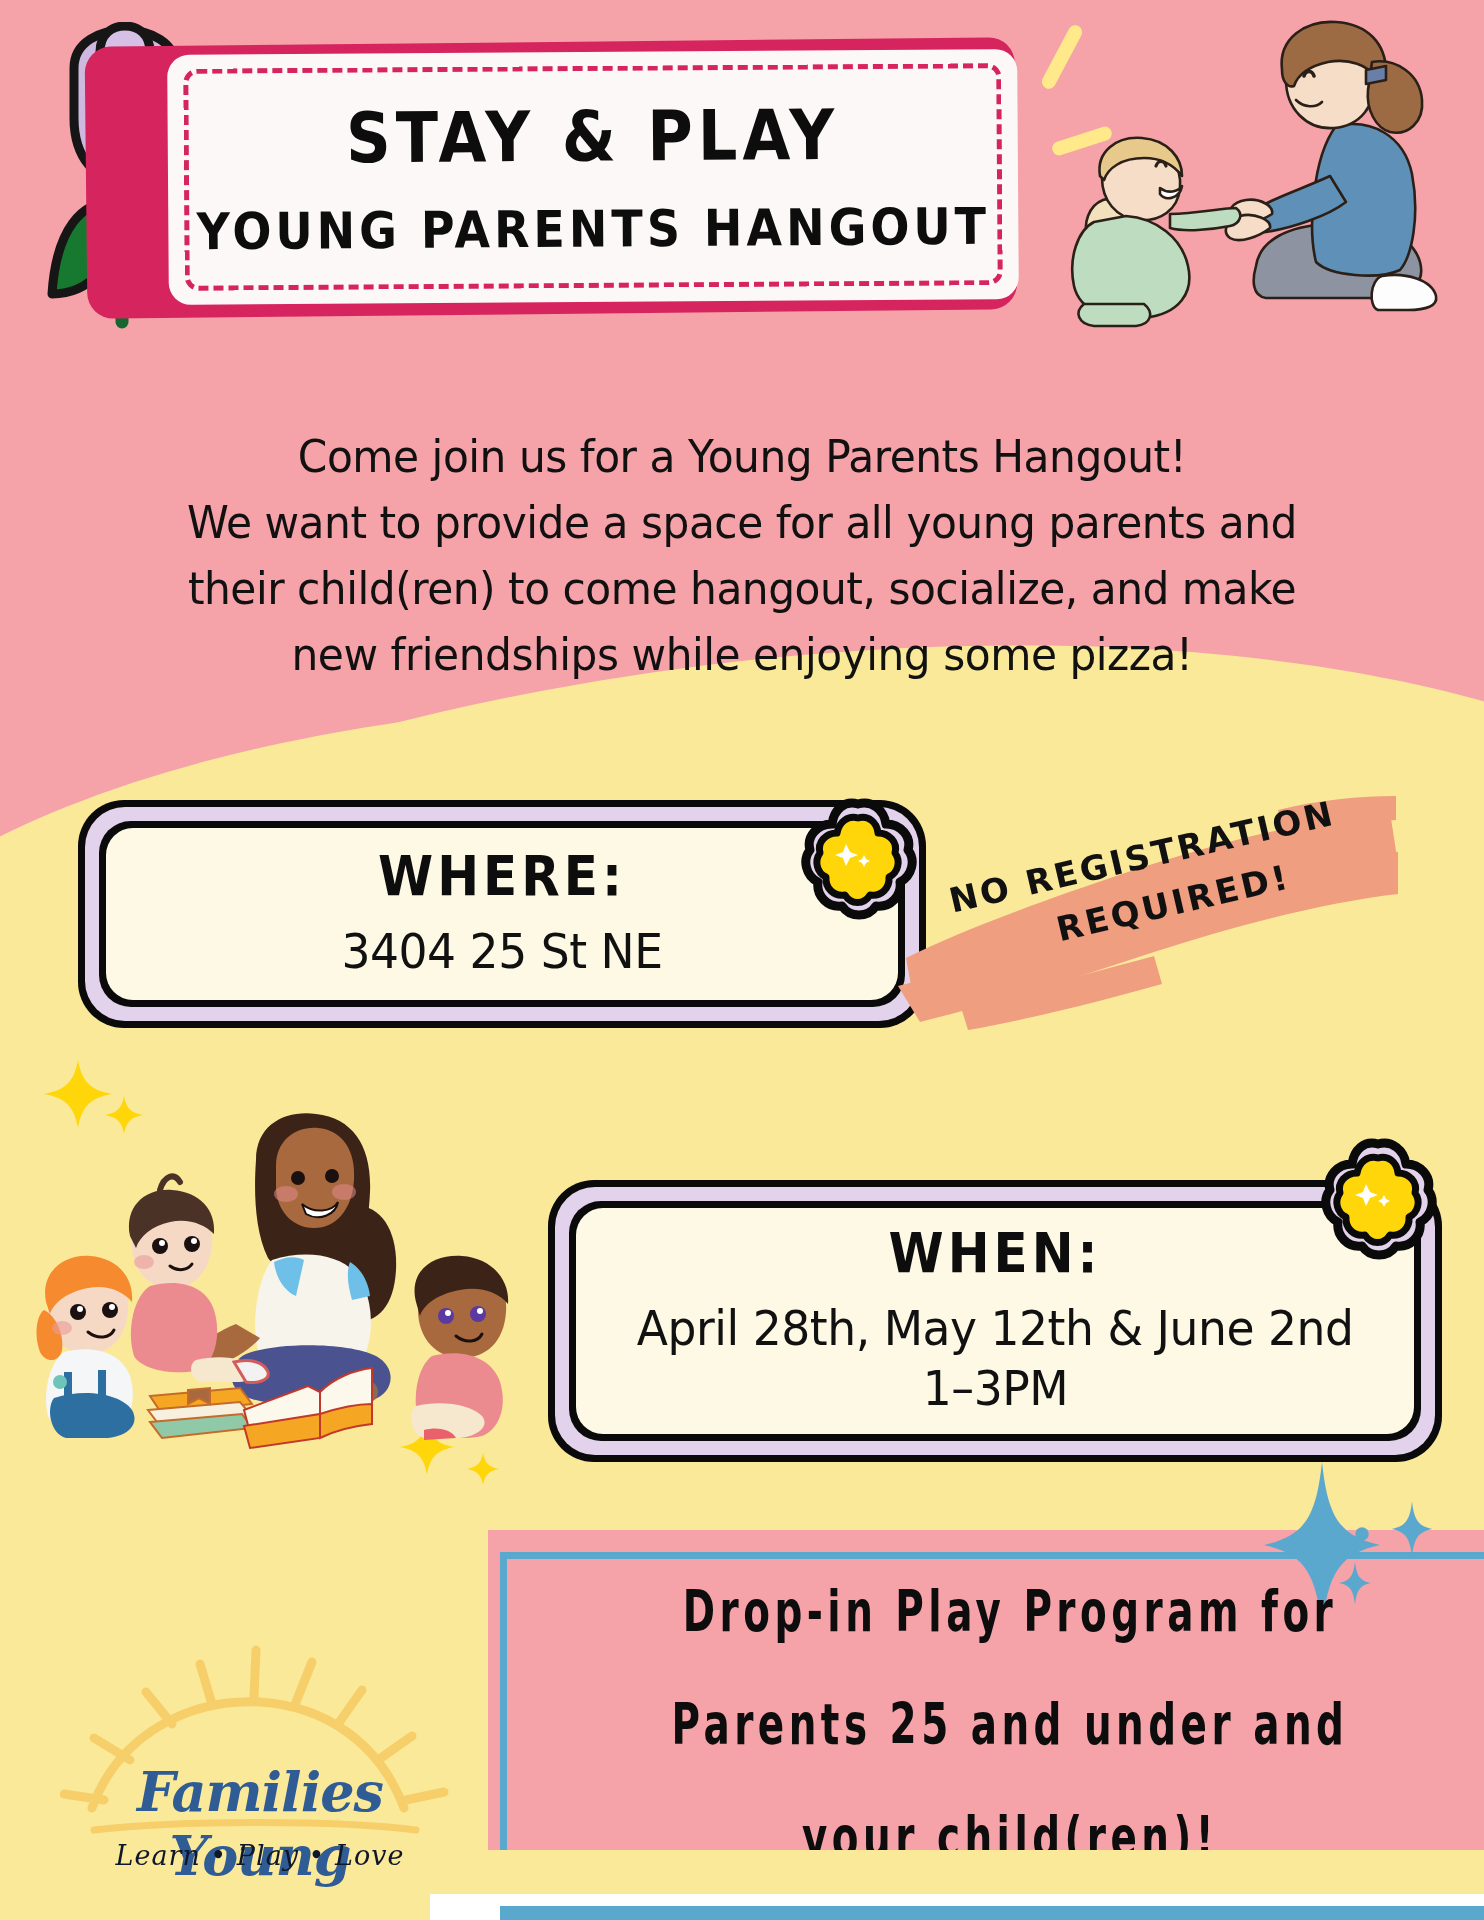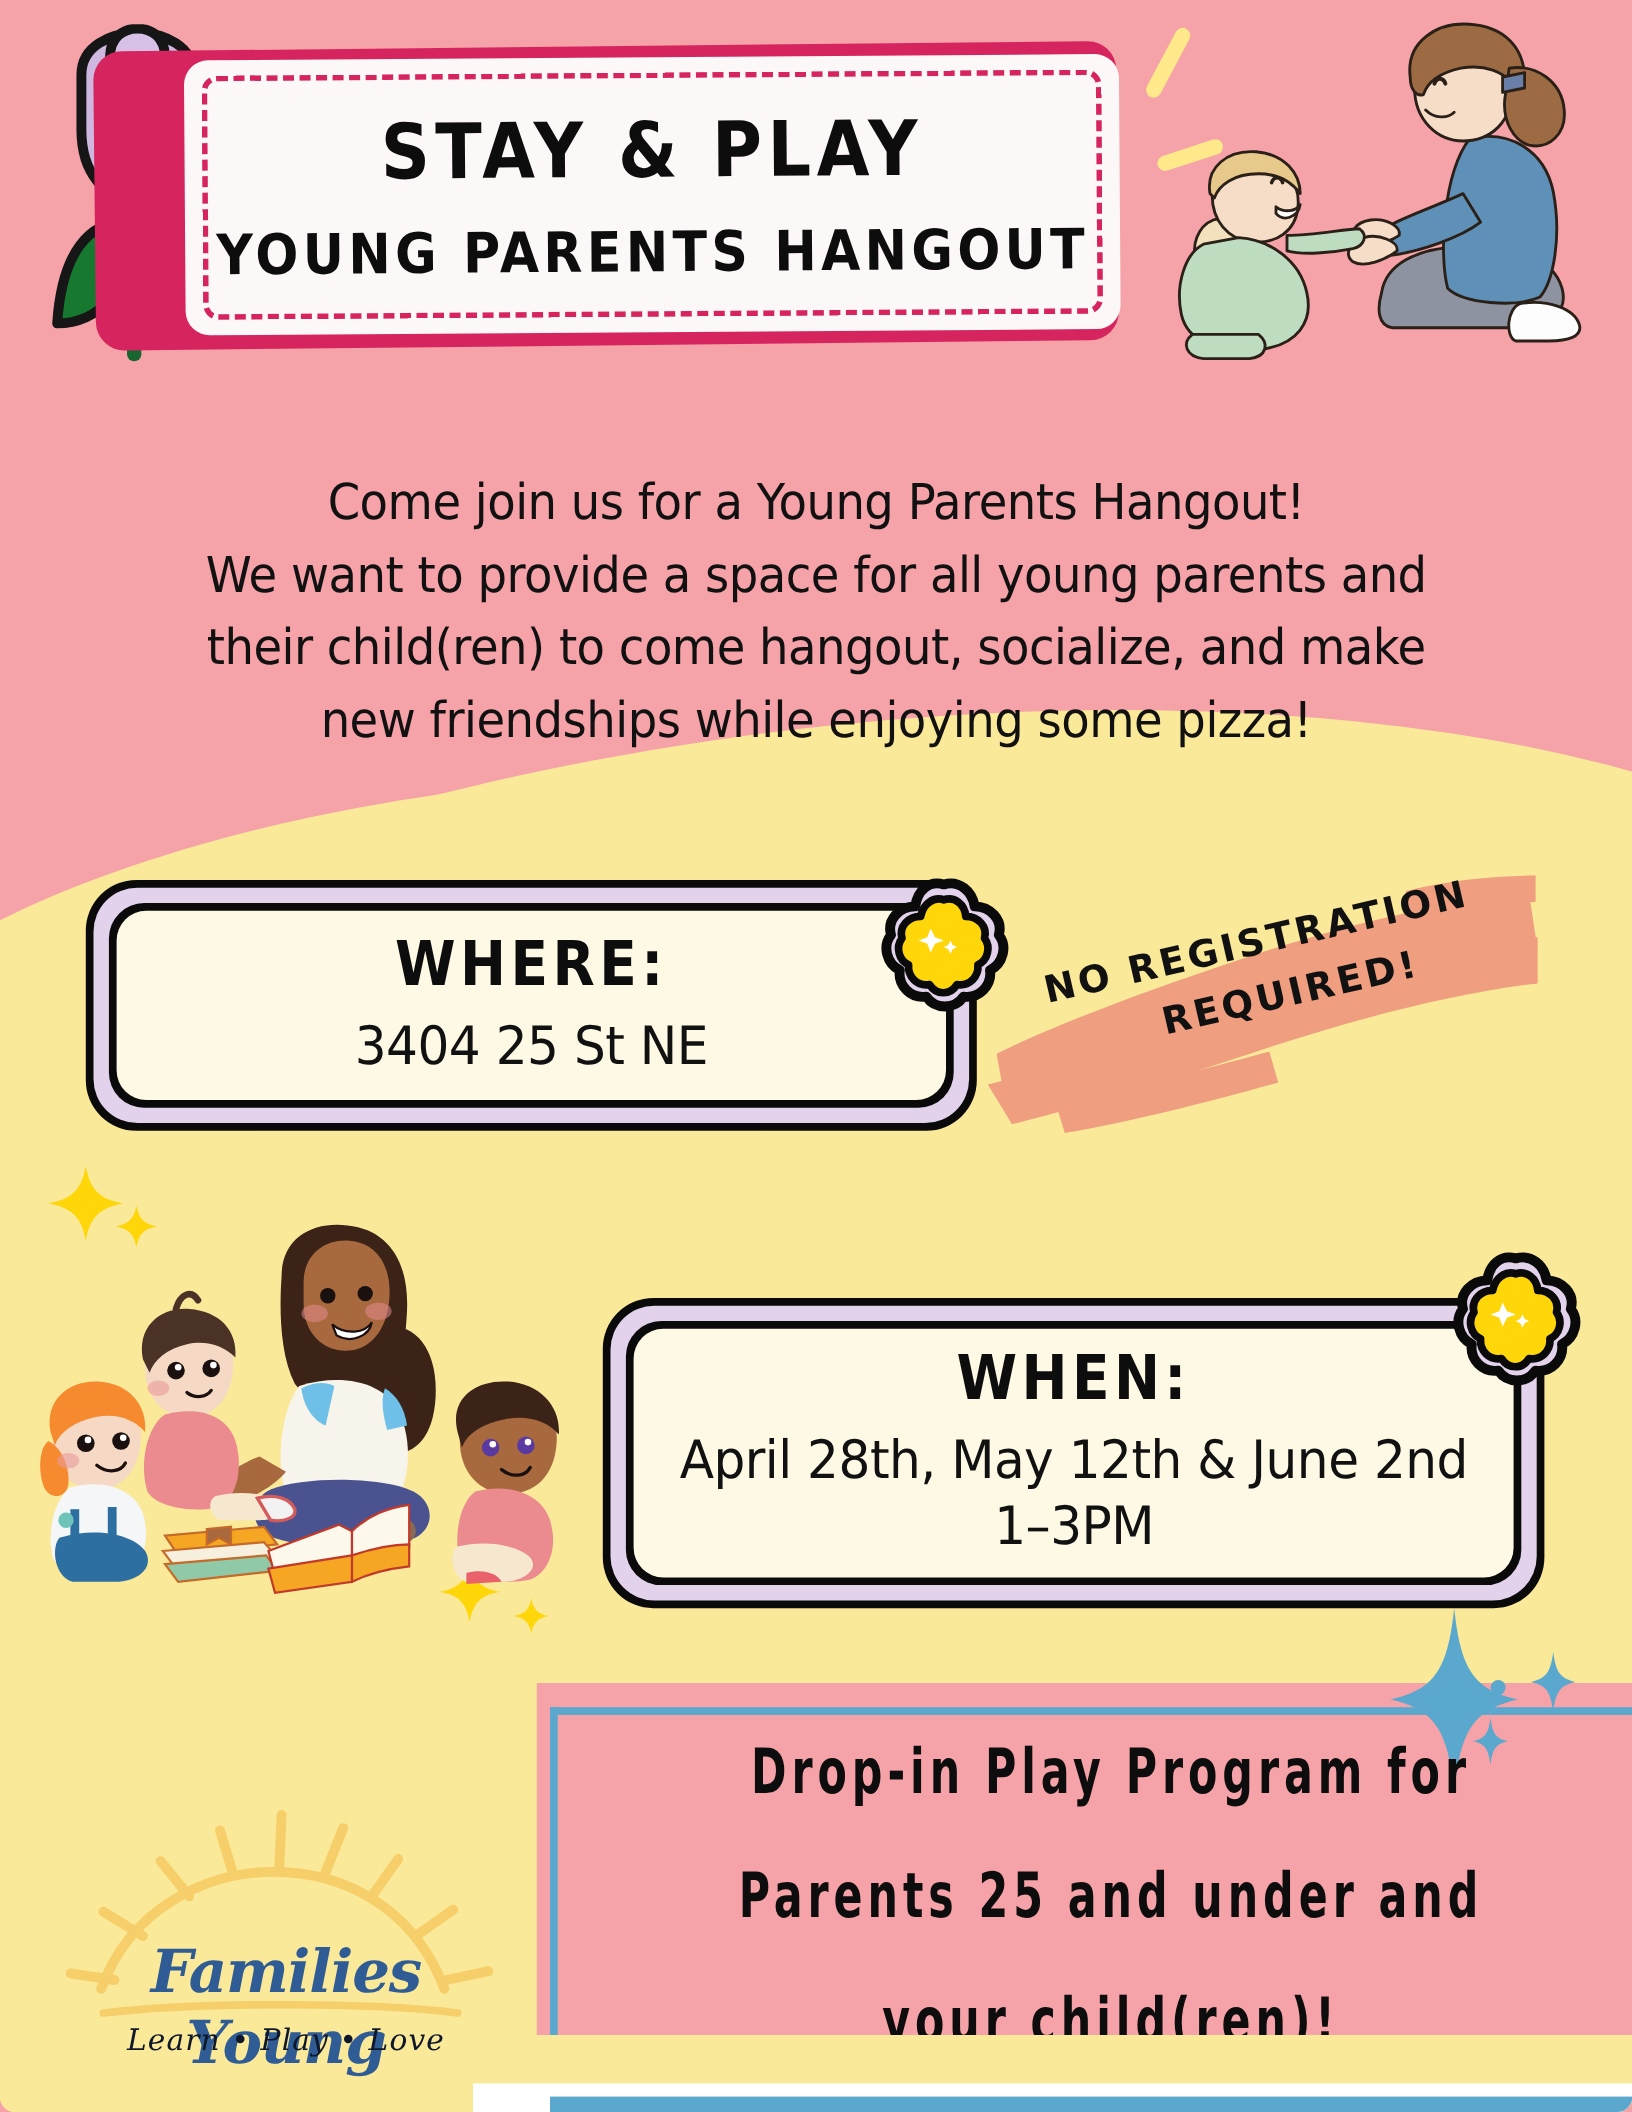--- a/index.html
+++ b/index.html
@@ -1,21 +1,21 @@
 <!DOCTYPE html>
 <html><head>
 <meta charset="utf-8">
 <style>
   html,body{margin:0;padding:0;}
   body{
     width:1484px;height:1920px;overflow:hidden;position:relative;
     font-family:"DejaVu Sans", sans-serif;
     background:#f5a2a8;
   }
-  .stage{position:absolute;inset:0;overflow:hidden;border-radius:14px;}
+  .stage{position:absolute;inset:0;overflow:hidden;}
 
   
   .bg-pink{position:absolute;inset:0;background:#f5a2a8;}
   .bg-yellow-big{
     position:absolute;left:-260px;top:660px;width:2100px;height:1500px;
     background:#fbe99a;border-radius:60% 55% 0 0 / 34% 30% 0 0;
     transform:rotate(-6deg);
   }
   .bg-yellow-wedge{
     position:absolute;left:-200px;top:700px;width:1900px;height:1400px;
@@ -65,21 +65,21 @@
   
   .intro{
     position:absolute;left:80px;top:424px;width:1324px;text-align:center;
     font-family:"DejaVu Sans", sans-serif;
     font-size:45px;line-height:66px;color:#111;letter-spacing:-0.5px;
     transform:scaleX(0.94);
   }
   .intro span{display:block;}
 
   
-  .infobox{position:absolute;}
+  .infobox{position:absolute;padding-left:38px;}
   .infobox .outer{
     position:absolute;inset:0;background:#0a0a0a;border-radius:46px;
   }
   .infobox .mid{
     position:absolute;left:7px;top:7px;right:7px;bottom:7px;
     background:#e3d2ec;border-radius:40px;
   }
   .infobox .inner-line{
     position:absolute;left:21px;top:21px;right:21px;bottom:21px;
     background:#0a0a0a;border-radius:32px;

